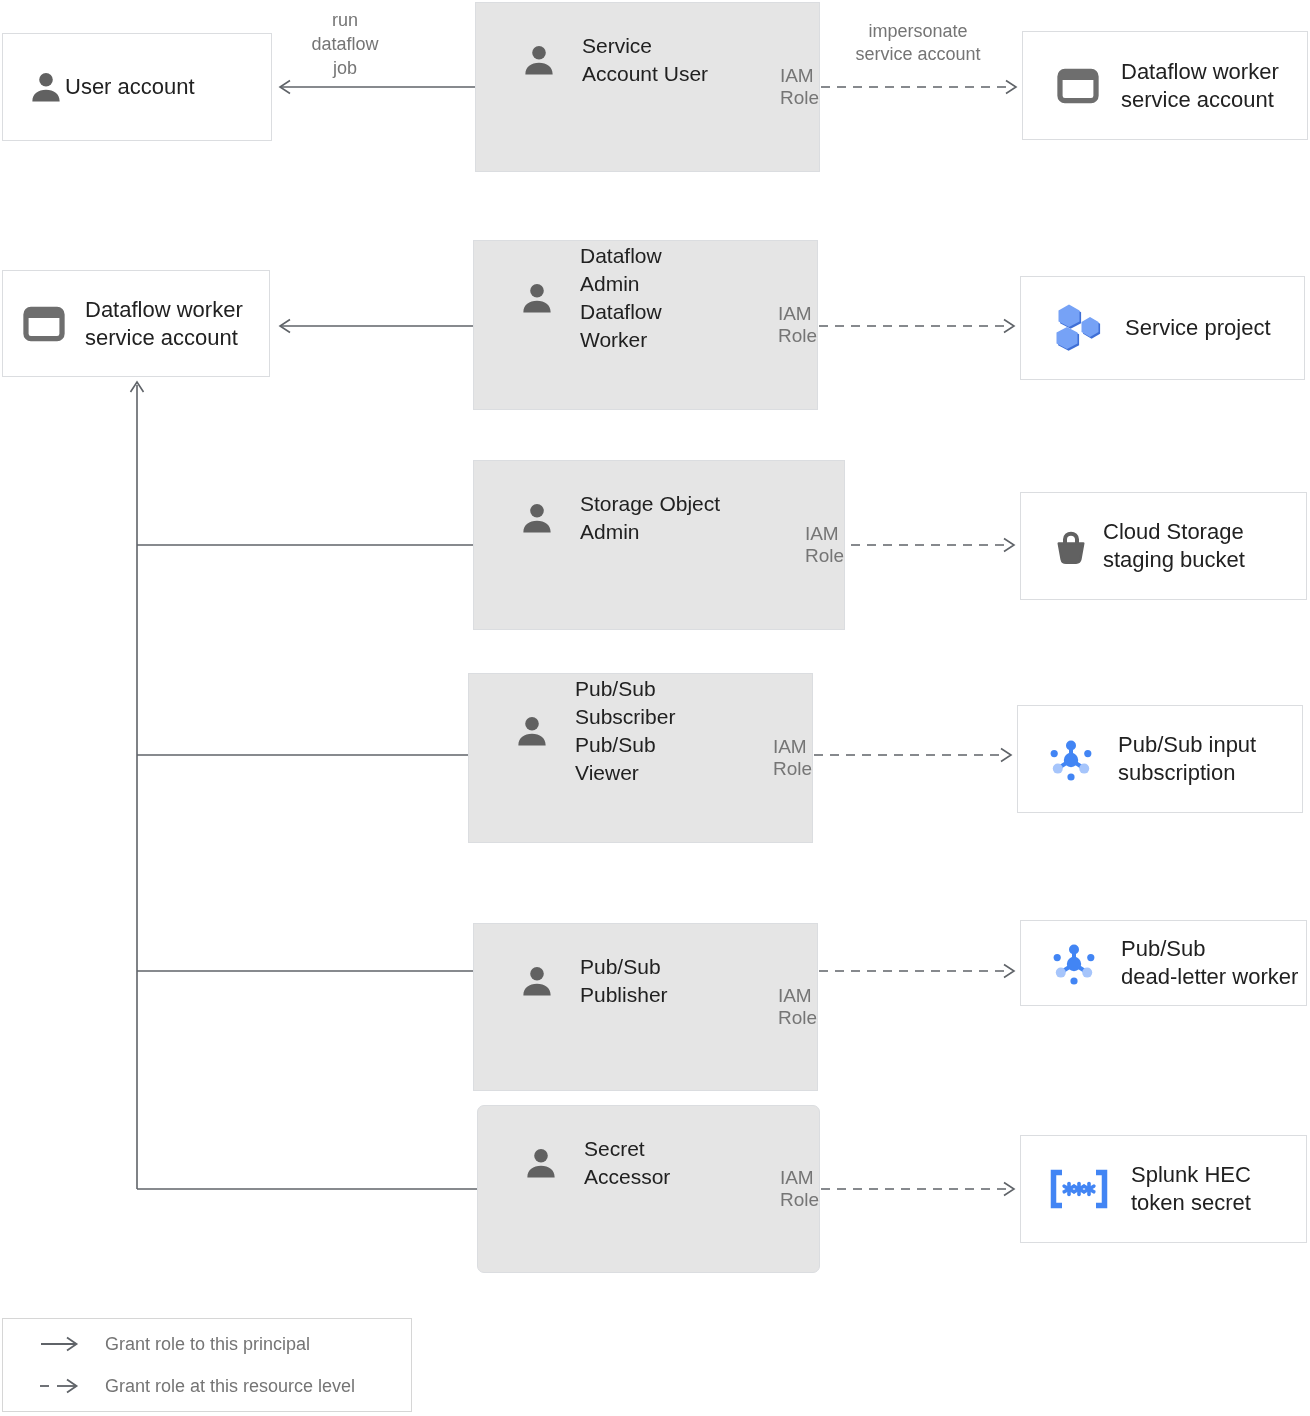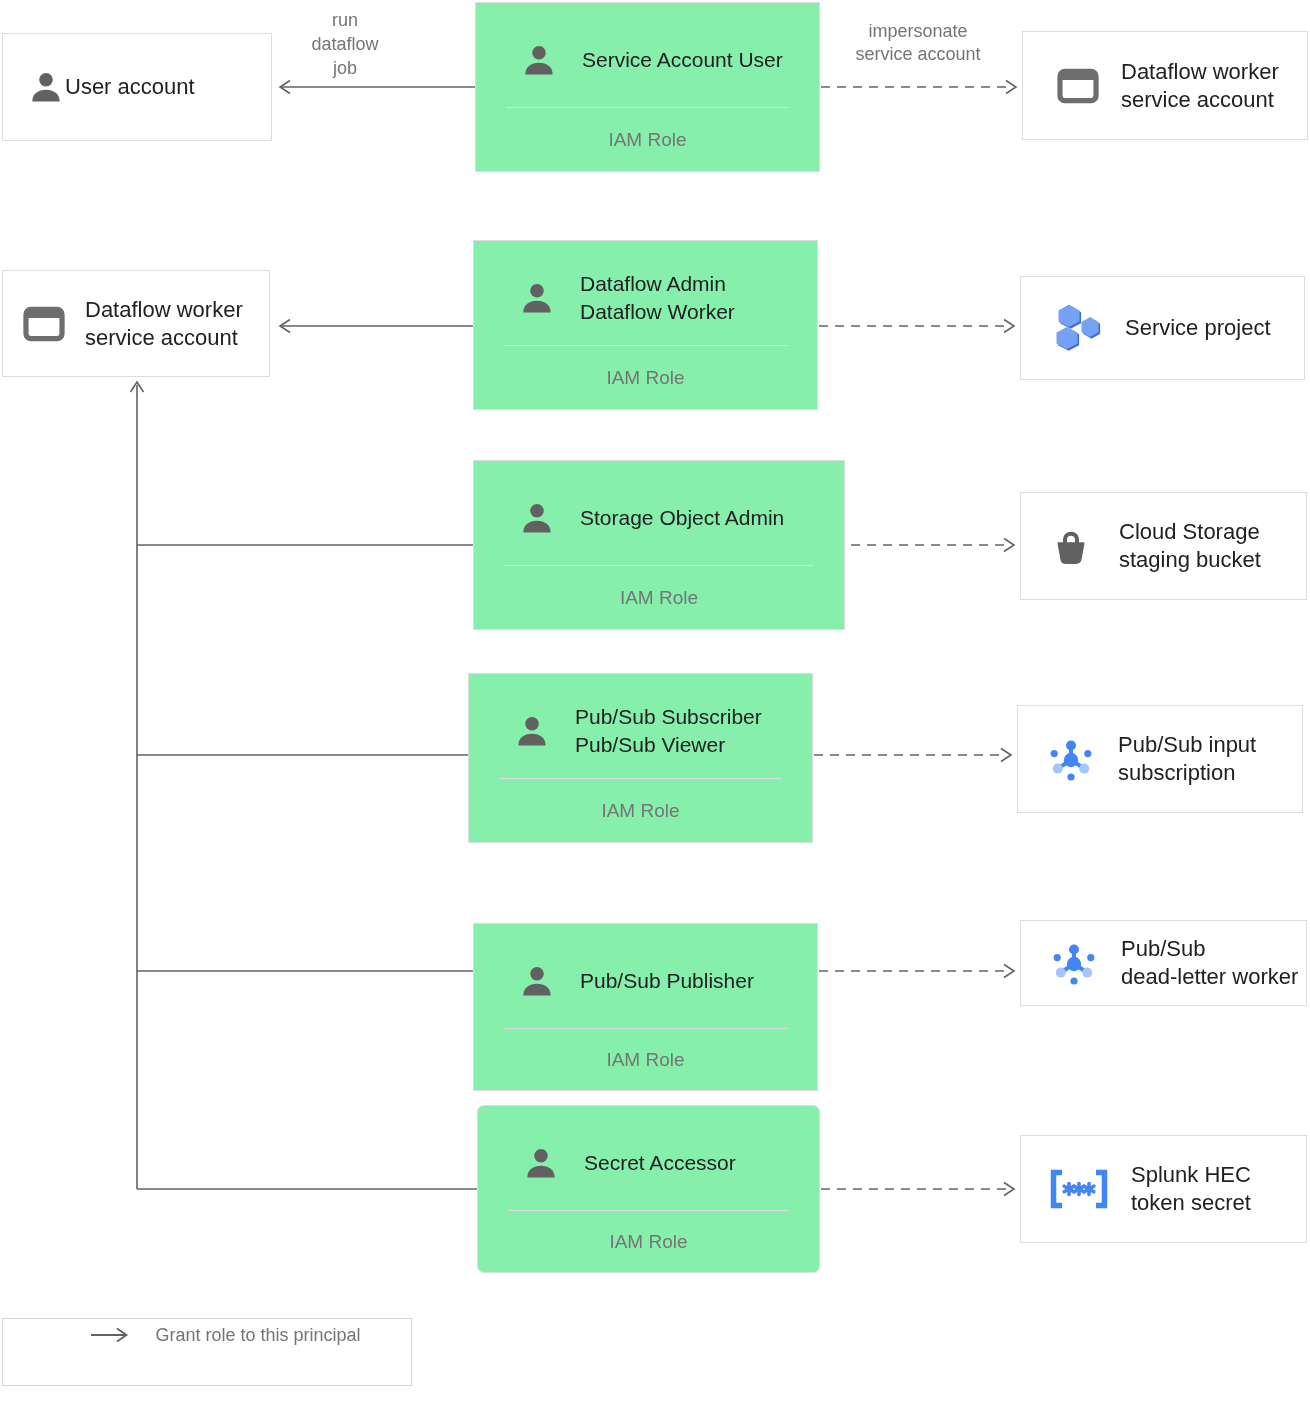--- a/index.html
+++ b/index.html
@@ -4,32 +4,32 @@
 <style>
   * { margin:0; padding:0; box-sizing:border-box; }
   html,body { background:#ffffff; }
   body { font-family:"Liberation Sans", sans-serif; }
   .canvas { position:relative; width:1310px; height:1416px; background:#fff; overflow:hidden; }
 
   .box { position:absolute; background:#fff; border:1.5px solid #DBDDE0; display:flex; align-items:center; }
   .node-label { font-size:22px; color:#212121; line-height:28px; }
   .icon-wrap { display:flex; align-items:center; justify-content:center; flex:0 0 auto; }
 
-  .role-card { position:absolute; background:#86efac; border:1.5px solid #DBDDE0; display:flex; flex-direction:column; }
+  .role-card { position:absolute; background:#e5e5e5; border:1.5px solid #DBDDE0; display:flex; flex-direction:row; }
   .role-top { height:104px; display:flex; align-items:center; padding:10px 0 0 44px; gap:24px; }
   .role-title { font-size:21px; color:#212121; line-height:28px; }
   .role-divider { height:1px; background:#DADCE0; margin:0 30px; flex:0 0 auto; }
   .role-sub { flex:1; display:flex; align-items:center; justify-content:center; font-size:19px; color:#757575; }
 
   .edge-label { position:absolute; text-align:center; font-size:18px; color:#757575; line-height:24px; }
 
   svg.overlay { position:absolute; left:0; top:0; pointer-events:none; }
 
-  .legend { position:absolute; left:2px; top:1318px; width:410px; height:68px; border:1.5px solid #D6D6D6; background:#fff;
-            display:flex; justify-content:center; gap:10px; padding-left:36px; }
+  .legend { position:absolute; left:2px; top:1318px; width:410px; height:94px; border:1.5px solid #D6D6D6; background:#fff;
+            display:flex; flex-direction:column; justify-content:center; gap:10px; padding-left:36px; }
   .legend-row { display:flex; align-items:center; gap:20px; height:32px; }
   .legend-label { font-size:18px; color:#757575; }
 </style>
 </head>
 <body>
 
 <div class="canvas">
 
   <svg class="overlay" width="1310" height="1416">
     <g stroke="#5F6368" stroke-width="1.6" fill="none">
@@ -167,21 +167,21 @@
       </span>
       <div class="role-title">
         <div>Storage Object Admin</div>
         <div></div>
       </div>
     </div>
     <div class="role-divider"></div>
     <div class="role-sub">IAM Role</div>
   </div>
 
-  <div class="box" style="left:1020px; top:492px; width:287px; height:108px; padding-left:30px; gap:28px;">
+  <div class="box" style="left:1020px; top:492px; width:287px; height:108px; padding-left:30px; gap:12px;">
     <span class="icon-wrap">
       <svg width="40" height="40" viewBox="0 0 24 24">
         <path d="M8.4 11V8a3.6 3.4 0 0 1 7.2 0v3" fill="none" stroke="#616161" stroke-width="2.4"></path>
         <path d="M4.6 10.4h14.8l-1.7 9.5a2.7 2.7 0 0 1-2.66 2.2H9a2.7 2.7 0 0 1-2.66-2.2z" fill="#616161" stroke="#616161" stroke-width="1.4" stroke-linejoin="round"></path>
       </svg>
     </span>
     <div class="node-label">
       <div>Cloud Storage</div>
       <div>staging bucket</div>
     </div>
@@ -313,15 +313,27 @@
       <span class="icon-wrap">
         <svg width="46" height="18">
             <g stroke="#5F6368" stroke-width="1.8" fill="none">
               <line x1="2" y1="9" x2="36" y2="9"></line>
               <polyline points="28,2.5 37.5,9 28,15.5"></polyline>
             </g>
           </svg>
       </span>
       <span class="legend-label">Grant role to this principal</span>
     </div>
+    <div class="legend-row">
+      <span class="icon-wrap">
+        <svg width="46" height="18">
+            <g stroke="#5F6368" stroke-width="1.8" fill="none">
+              <line x1="1" y1="9" x2="10" y2="9"></line>
+              <line x1="18" y1="9" x2="36" y2="9"></line>
+              <polyline points="28,2.5 37.5,9 28,15.5"></polyline>
+            </g>
+          </svg>
+      </span>
+      <span class="legend-label">Grant role at this resource level</span>
+    </div>
   </div>
 
 </div>
 
 </body></html>

